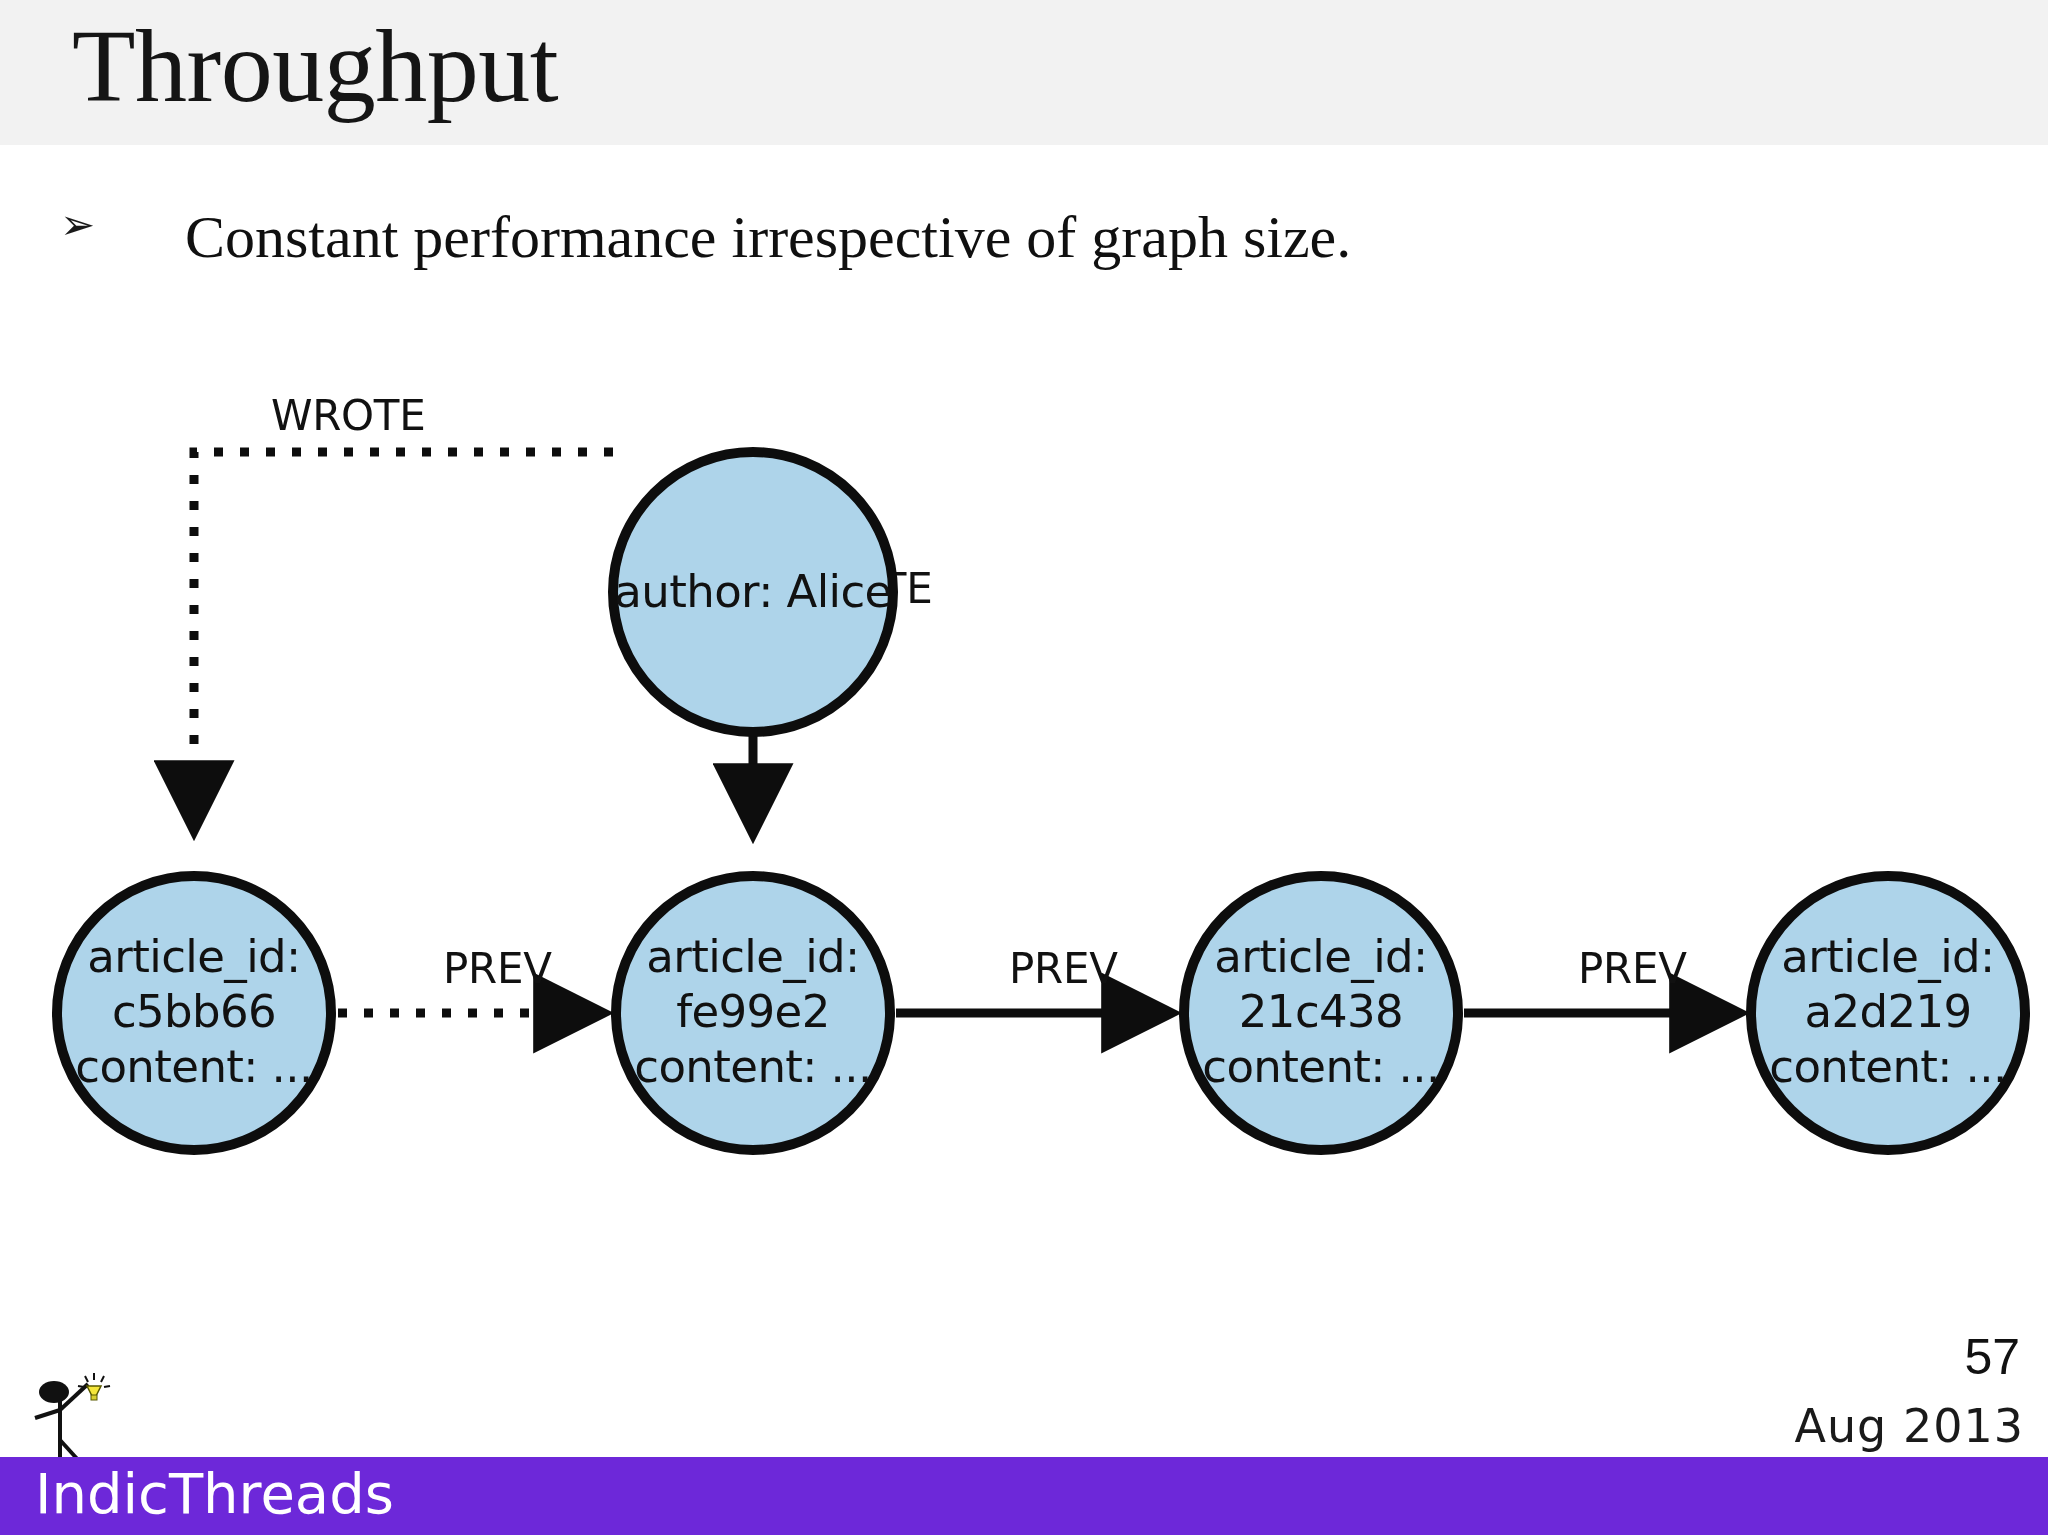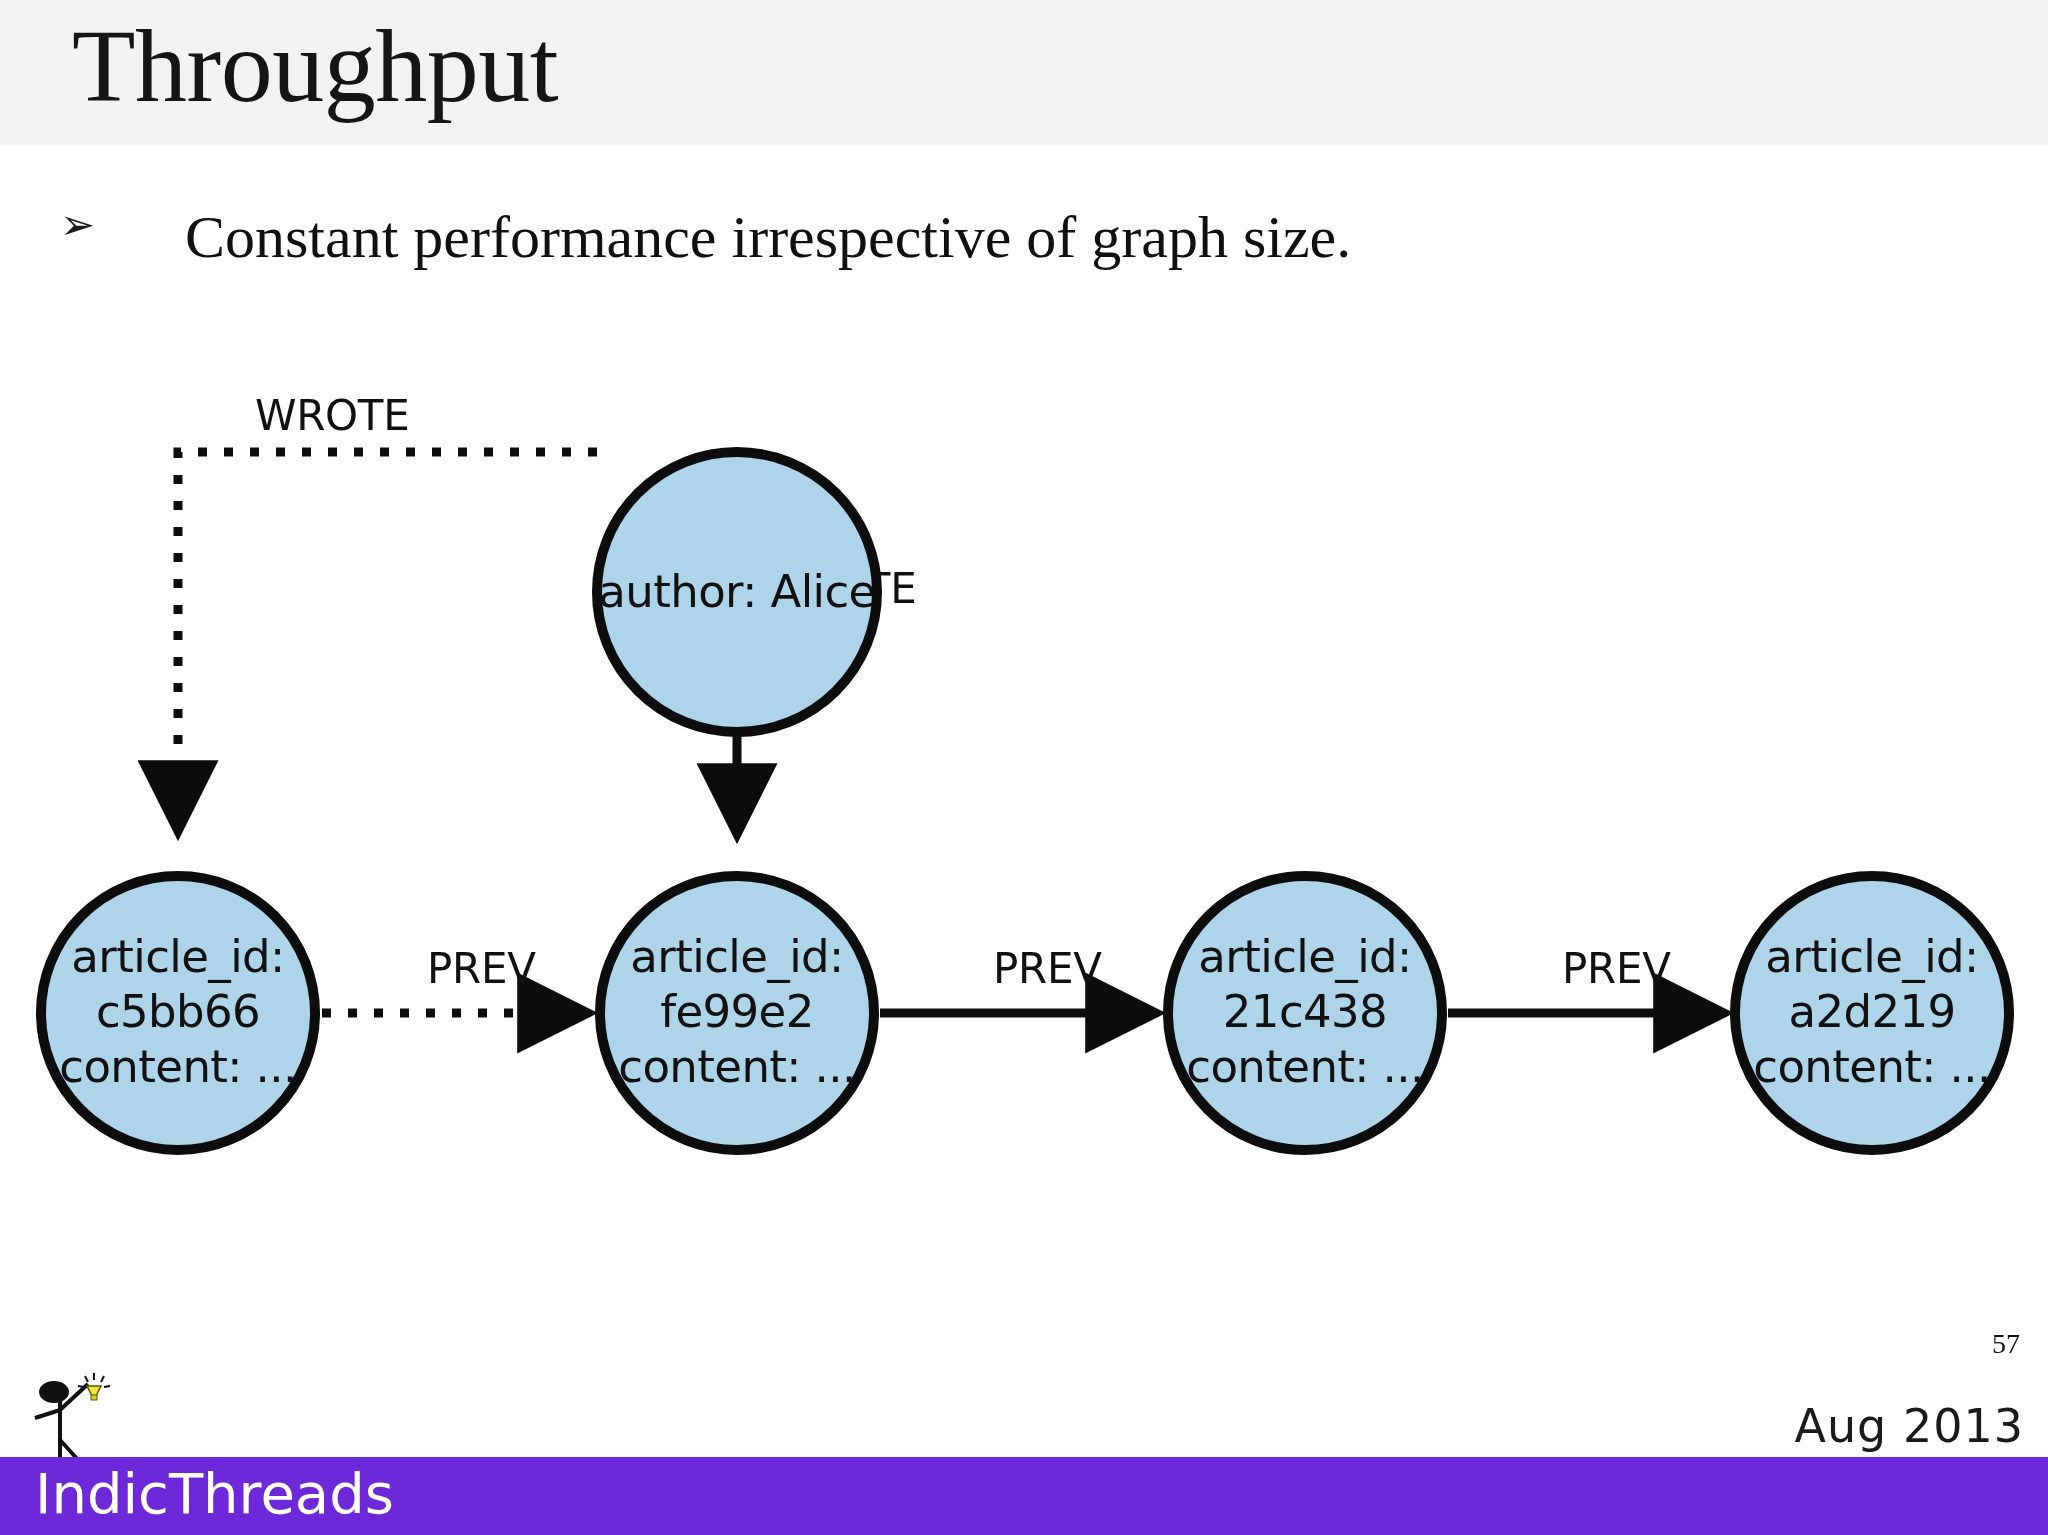--- a/index.html
+++ b/index.html
@@ -59,21 +59,21 @@
     font-family: "Liberation Serif", serif;
     font-size: 60px;
     line-height: 130px;
     color: #101010;
     white-space: nowrap;
   }
 
   
   #graph-area {
     position: absolute;
-    left: 0;
+    left: 16px;
     top: 300px;
     width: 1820px;
     height: 1010px;
   }
   #graph-svg {
     position: absolute;
     left: 0;
     top: 0;
   }
   .node-label {
@@ -88,22 +88,22 @@
     font-size: 42px;
     fill: #111111;
     letter-spacing: -0.3px;
   }
 
   
   #page-number {
     position: absolute;
     right: 28px;
     top: 1328px;
-    font-family: Liberation Serif, serif;
-    font-size: 28px;
+    font-family: Liberation Sans, sans-serif;
+    font-size: 50px;
     color: #111111;
   }
   #footer-date {
     position: absolute;
     right: 24px;
     top: 1399px;
     font-family: "DejaVu Sans", sans-serif;
     font-size: 46px;
     letter-spacing: 1px;
     color: #1a1a1a;

